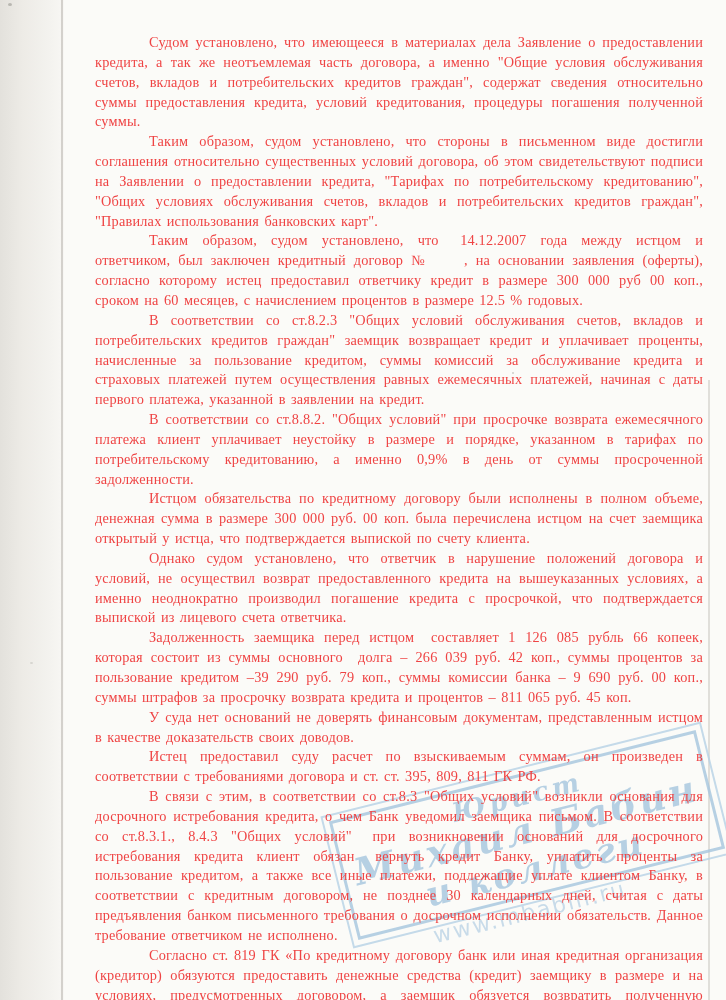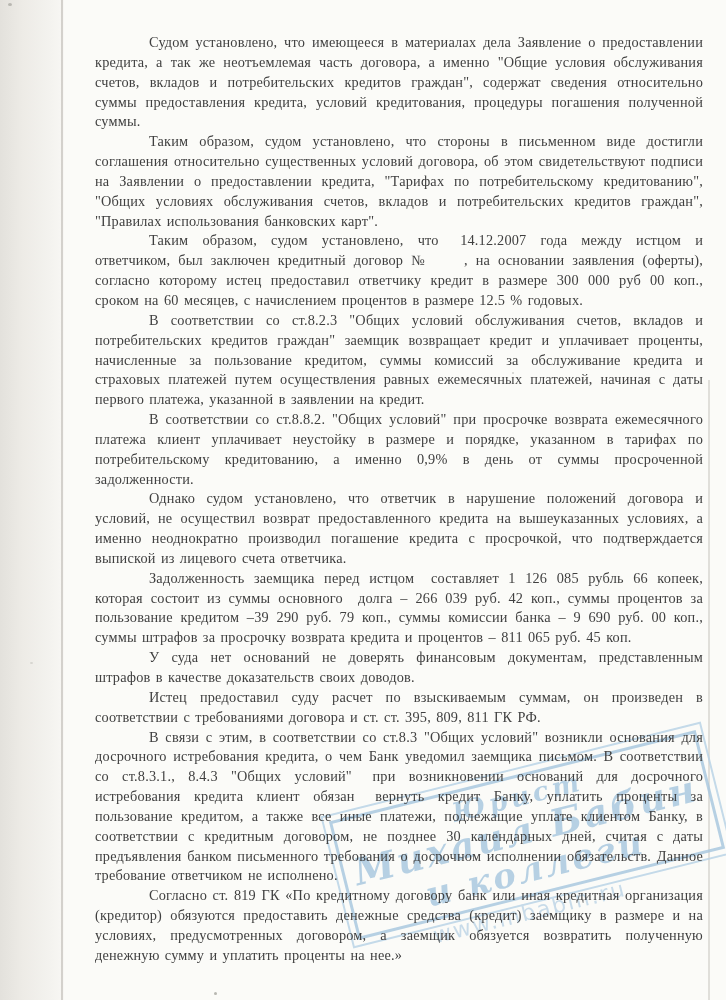--- a/index.html
+++ b/index.html
@@ -27,21 +27,21 @@
   .doc{
     position:absolute;left:95px;top:33px;width:608px;
     z-index:2;
   }
   .para{
     margin:0;
     font-size:14.3px;
     line-height:19.85px;
     text-align:justify;
     text-indent:54px;
-    color:#404040;
+    color:#ef4444;
     letter-spacing:0.2px;
     word-spacing:1.5px;
   }
   
   .stamp-wrap{
     position:absolute;left:338px;top:774px;
     z-index:1;
     transform:rotate(-14deg);
     opacity:0.8;
     color:#a6c6de;
@@ -93,19 +93,20 @@
   </div>
   <div class="stamp-url">www.mbabin.ru</div>
 </div>
 
 <div class="doc">
     <p class="para">Судом установлено, что имеющееся в материалах дела Заявление о предоставлении кредита, а так же неотъемлемая часть договора, а именно "Общие условия обслуживания счетов, вкладов и потребительских кредитов граждан", содержат сведения относительно суммы предоставления кредита, условий кредитования, процедуры погашения полученной суммы.</p>
     <p class="para">Таким образом, судом установлено, что стороны в письменном виде достигли соглашения относительно существенных условий договора, об этом свидетельствуют подписи на Заявлении о предоставлении кредита, "Тарифах по потребительскому кредитованию", "Общих условиях обслуживания счетов, вкладов и потребительских кредитов граждан", "Правилах использования банковских карт".</p>
     <p class="para">Таким образом, судом установлено, что  14.12.2007 года между истцом и ответчиком, был заключен кредитный договор №   , на основании заявления (оферты), согласно которому истец предоставил ответчику кредит в размере 300 000 руб 00 коп., сроком на 60 месяцев, с начислением процентов в размере 12.5 % годовых.</p>
     <p class="para">В соответствии со ст.8.2.3 "Общих условий обслуживания счетов, вкладов и потребительских кредитов граждан" заемщик возвращает кредит и уплачивает проценты, начисленные за пользование кредитом, суммы комиссий за обслуживание кредита и страховых платежей путем осуществления равных ежемесячных платежей, начиная с даты первого платежа, указанной в заявлении на кредит.</p>
     <p class="para">В соответствии со ст.8.8.2. "Общих условий" при просрочке возврата ежемесячного платежа клиент уплачивает неустойку в размере и порядке, указанном в тарифах по потребительскому кредитованию, а именно 0,9% в день от суммы просроченной задолженности.</p>
+    <p class="para">Истцом обязательства по кредитному договору были исполнены в полном объеме, денежная сумма в размере 300 000 руб. 00 коп. была перечислена истцом на счет заемщика открытый у истца, что подтверждается выпиской по счету клиента.</p>
     <p class="para">Однако судом установлено, что ответчик в нарушение положений договора и условий, не осуществил возврат предоставленного кредита на вышеуказанных условиях, а именно неоднократно производил погашение кредита с просрочкой, что подтверждается выпиской из лицевого счета ответчика.</p>
     <p class="para">Задолженность заемщика перед истцом  составляет 1 126 085 рубль 66 копеек, которая состоит из суммы основного  долга – 266 039 руб. 42 коп., суммы процентов за пользование кредитом –39 290 руб. 79 коп., суммы комиссии банка – 9 690 руб. 00 коп., суммы штрафов за просрочку возврата кредита и процентов – 811 065 руб. 45 коп.</p>
-    <p class="para">У суда нет оснований не доверять финансовым документам, представленным штрафов в качестве доказательств своих доводов.</p>
+    <p class="para">У суда нет оснований не доверять финансовым документам, представленным истцом в качестве доказательств своих доводов.</p>
     <p class="para">Истец предоставил суду расчет по взыскиваемым суммам, он произведен в соответствии с требованиями договора и ст. ст. 395, 809, 811 ГК РФ.</p>
     <p class="para">В связи с этим, в соответствии со ст.8.3 "Общих условий" возникли основания для досрочного истребования кредита, о чем Банк уведомил заемщика письмом. В соответствии со ст.8.3.1., 8.4.3 "Общих условий"  при возникновении оснований для досрочного истребования кредита клиент обязан  вернуть кредит Банку, уплатить проценты за пользование кредитом, а также все иные платежи, подлежащие уплате клиентом Банку, в соответствии с кредитным договором, не позднее 30 календарных дней, считая с даты предъявления банком письменного требования о досрочном исполнении обязательств. Данное требование ответчиком не исполнено.</p>
     <p class="para">Согласно ст. 819 ГК «По кредитному договору банк или иная кредитная организация (кредитор) обязуются предоставить денежные средства (кредит) заемщику в размере и на условиях, предусмотренных договором, а заемщик обязуется возвратить полученную денежную сумму и уплатить проценты на нее.»</p>
   </div>
 
 </body></html>

